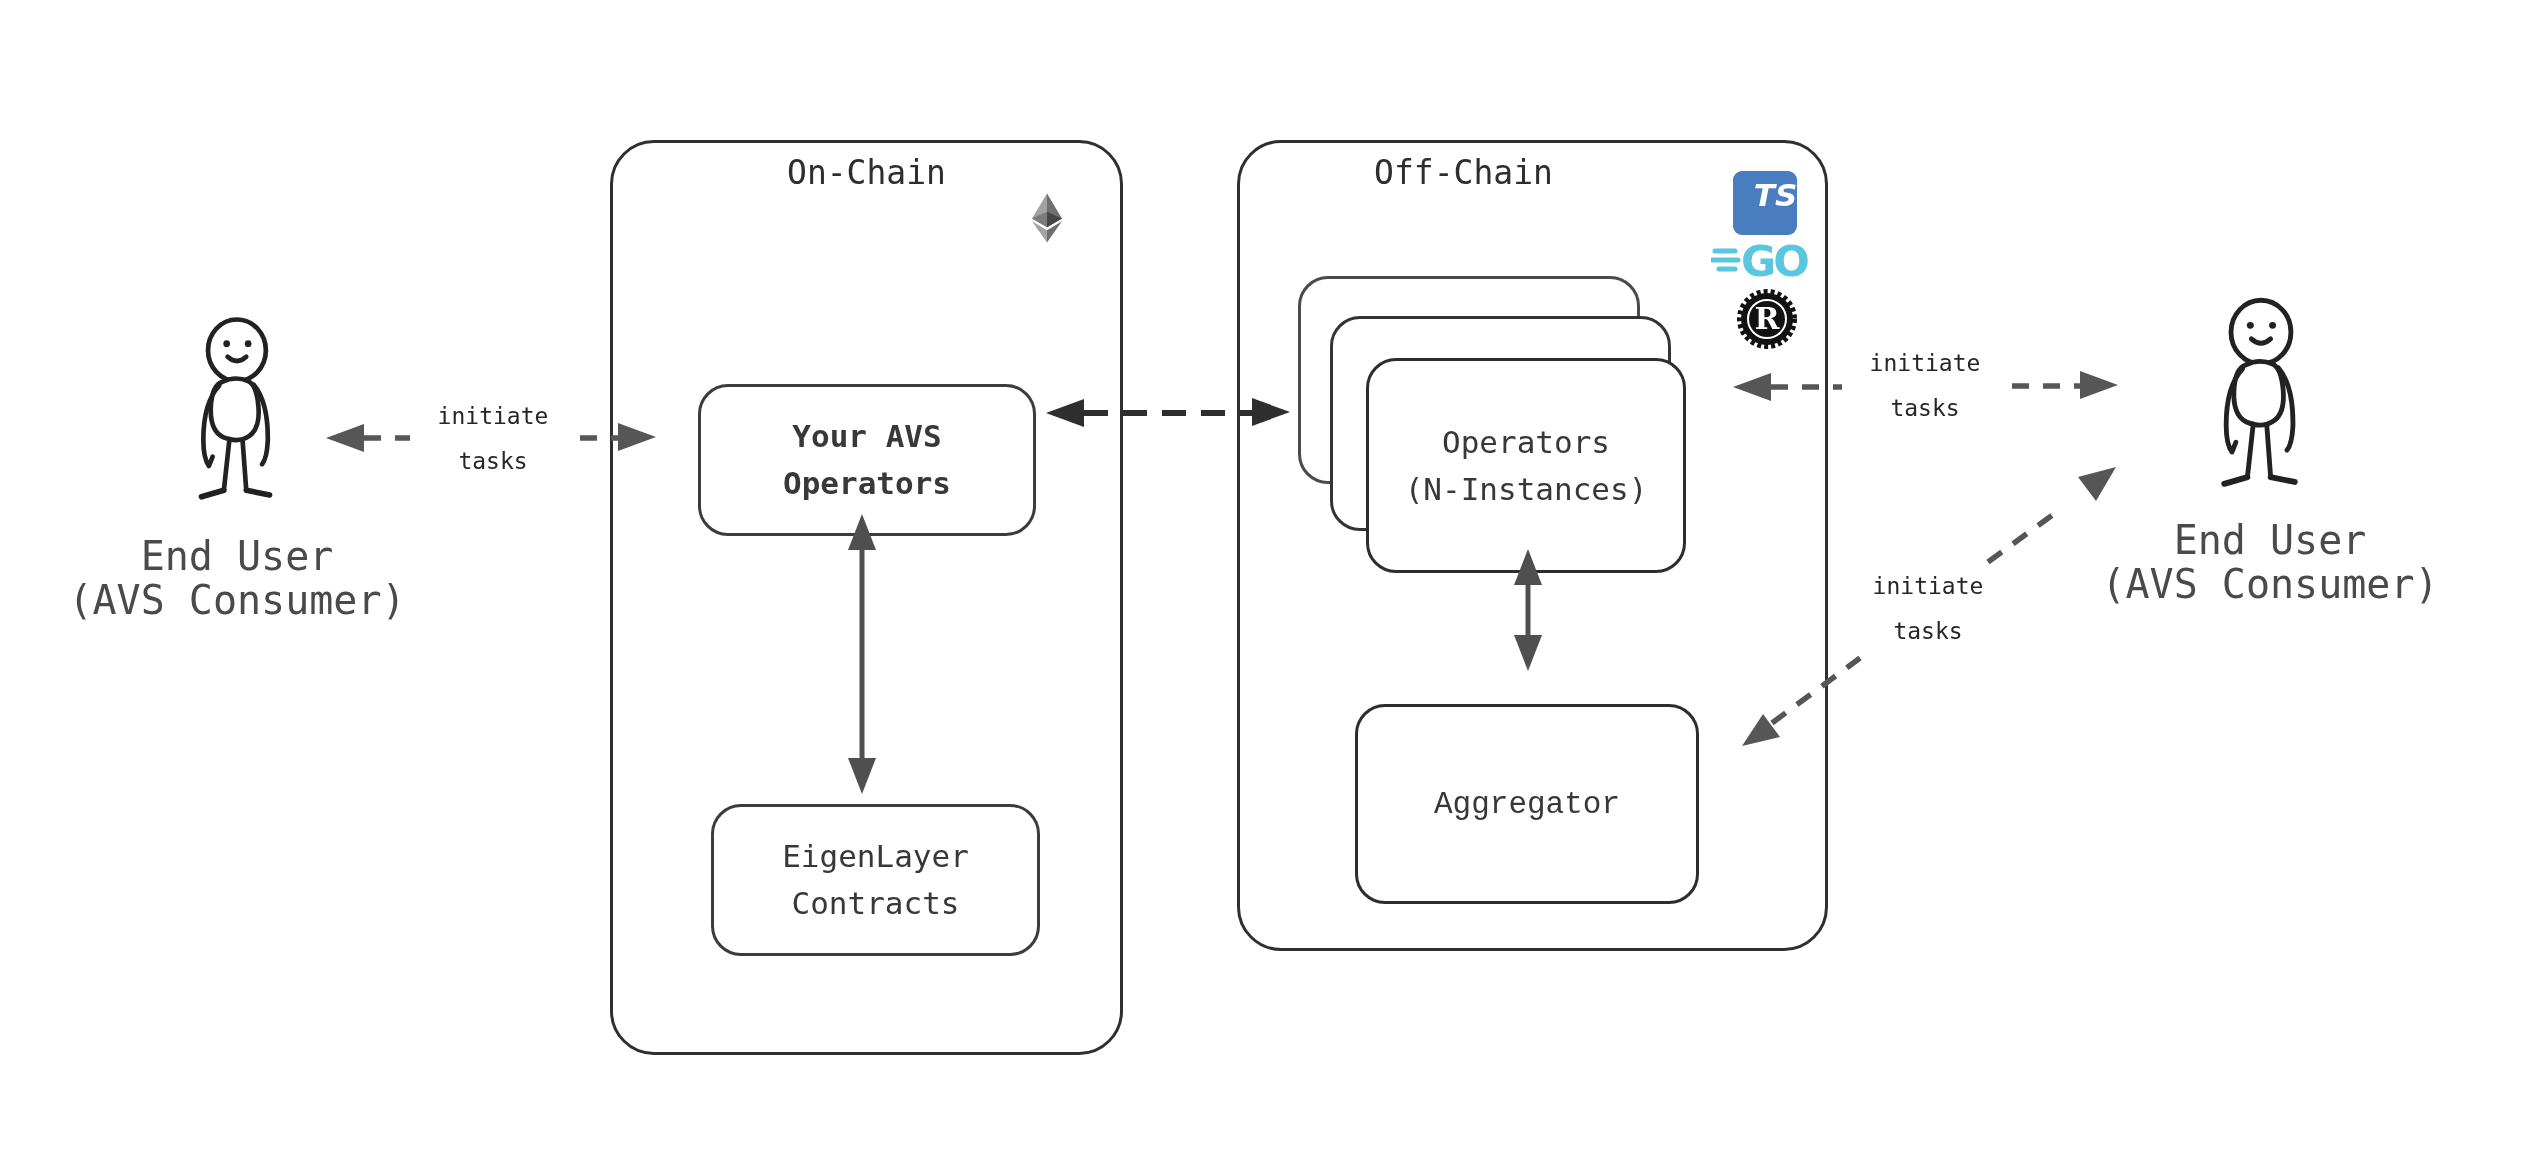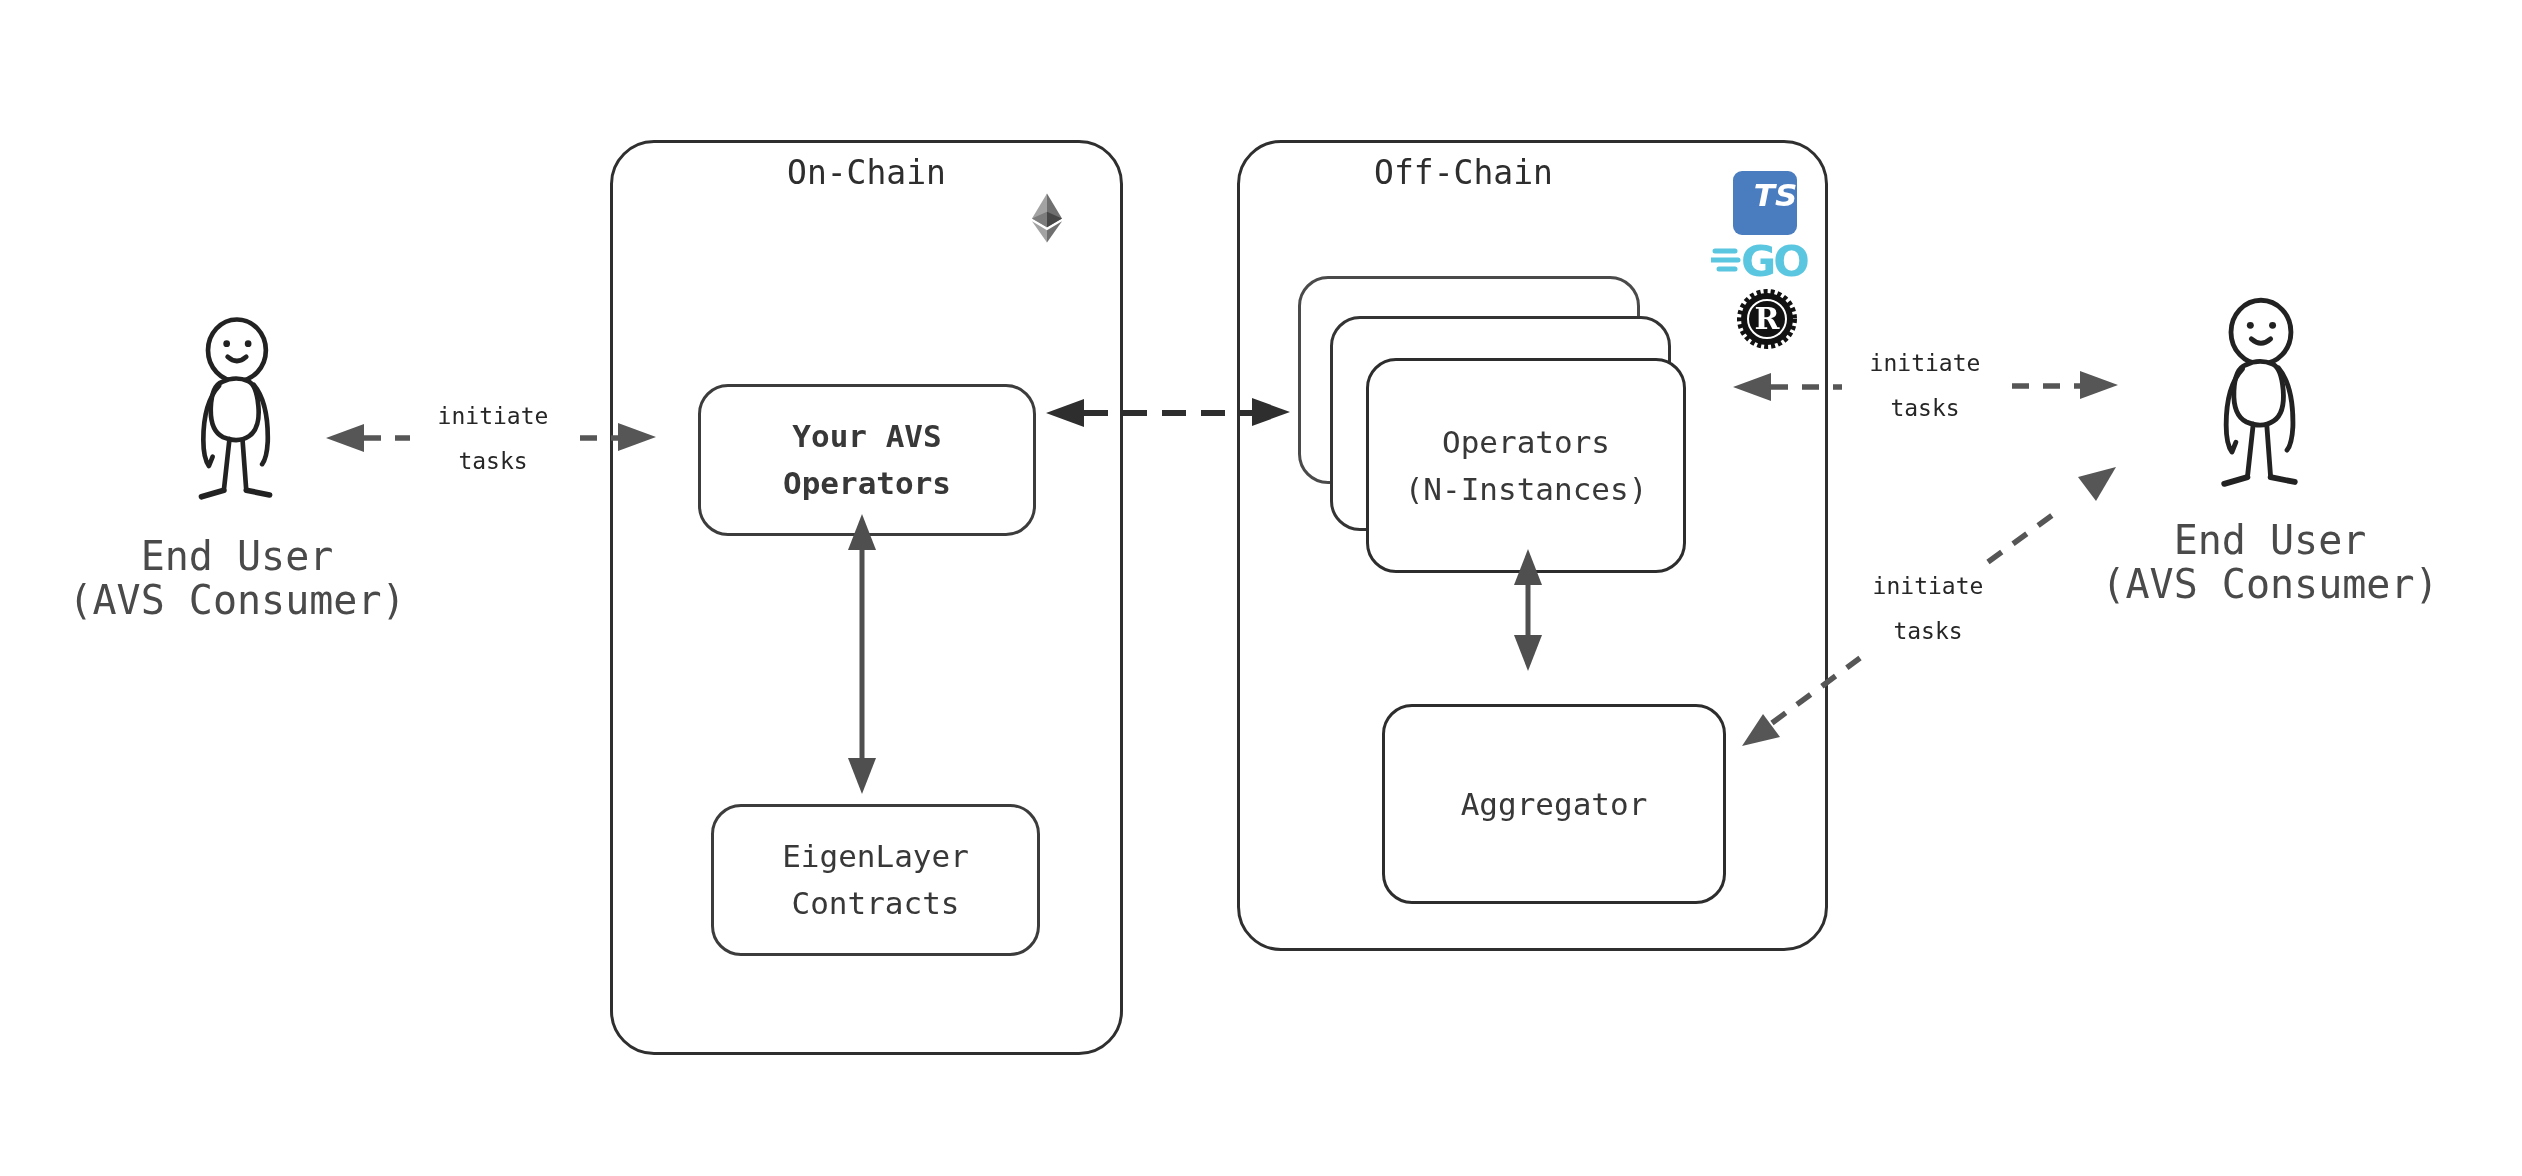--- a/index.html
+++ b/index.html
@@ -38,21 +38,21 @@
     display:flex;flex-direction:column;
     align-items:center;justify-content:center;
     font-size:31px;line-height:47px;color:#383838;
     text-align:center;
   }
   #node-avs{left:85px;top:241px;width:338px;height:152px;border-color:#3c3c3c;font-weight:bold;}
   #node-eigen{left:98px;top:661px;width:329px;height:152px;border-color:#3c3c3c;}
   #ops-back{left:58px;top:133px;width:342px;height:208px;border:3px solid #4a4a4a;}
   #ops-mid{left:90px;top:173px;width:341px;height:215px;border:3px solid #343434;}
   #ops-front{left:126px;top:215px;width:320px;height:215px;}
-  #node-aggregator{left:142px;top:561px;width:344px;height:200px;}
+  #node-aggregator{left:115px;top:561px;width:344px;height:200px;font-family:Liberation Mono, monospace;}
   
   #eth-logo{position:absolute;left:419px;top:42px;width:30px;height:66px;}
   #ts-icon{
     position:absolute;left:493px;top:28px;width:64px;height:64px;
     background:var(--ts-blue,#4a7dbf);border-radius:9px;
     display:flex;align-items:flex-start;justify-content:center;
     padding-top:6px;padding-left:21px;box-sizing:border-box;font-style:italic;
   }
   #ts-icon span{
     color:#ffffff;font-size:31px;font-weight:bold;

